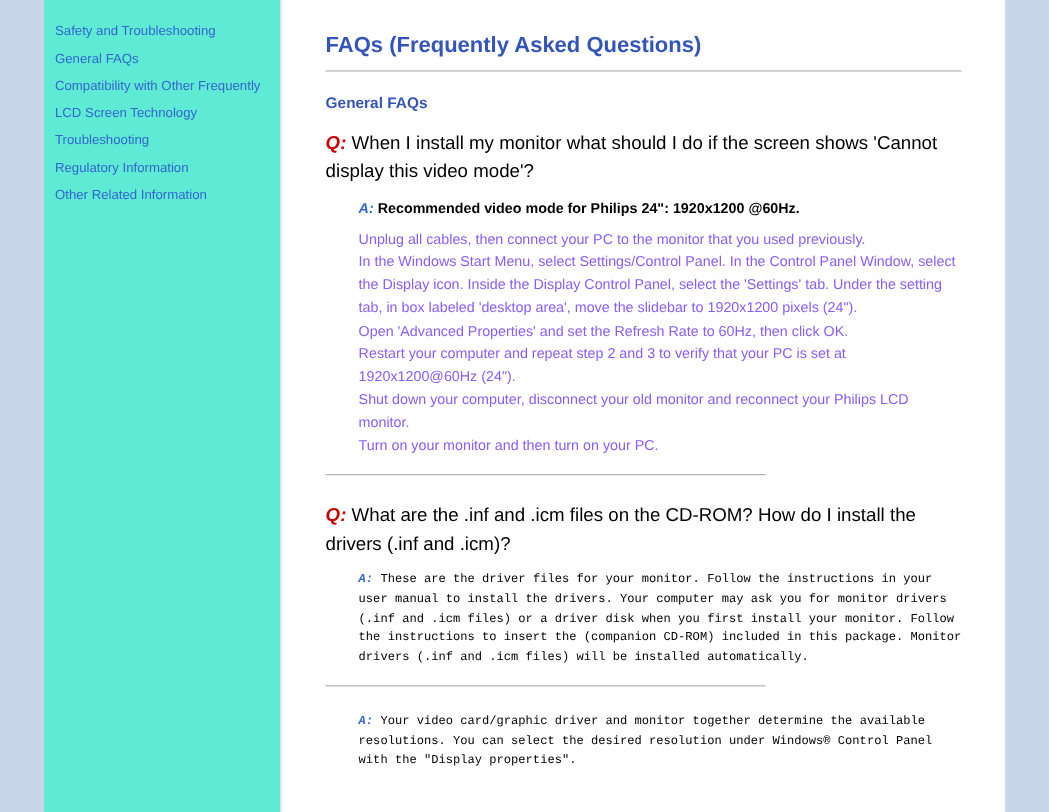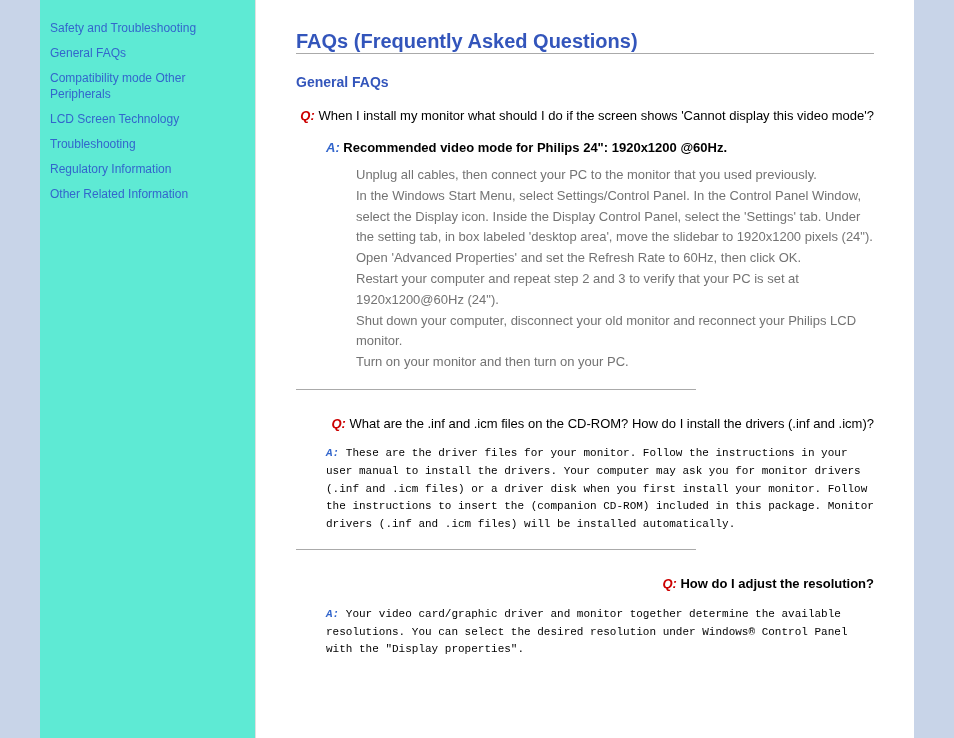--- a/index.html
+++ b/index.html
@@ -44,46 +44,45 @@
     .right-bar {
       width: 40px;
       background: #c8d4e8;
       flex-shrink: 0;
     }
 
     .page-title {
       color: #3355bb;
       font-size: 20px;
       font-weight: bold;
-      margin-bottom: 0;
+      margin-bottom: 11px;
     }
 
     .title-divider {
       border: none;
       border-top: 1px solid #aaaaaa;
       margin-bottom: 20px;
     }
 
     .section-heading {
       color: #3355bb;
       font-size: 14px;
       font-weight: bold;
       margin-bottom: 16px;
     }
 
     .question-block {
       margin-bottom: 24px;
     }
 
     .question-text {
-      font-size: 13px;
+      font-size: 17px;
       color: #000000;
       margin-bottom: 12px;
       line-height: 1.5;
-      text-align: right;
     }
 
     .question-text .q-label {
       color: #cc0000;
       font-weight: bold;
       font-style: italic;
     }
 
     .answer-block {
       margin-left: 30px;
@@ -96,24 +95,23 @@
       font-style: italic;
     }
 
     .answer-main {
       font-size: 13px;
       line-height: 1.5;
       color: #000;
     }
 
     .answer-detail {
-      margin-left: 30px;
       font-size: 13px;
       line-height: 1.6;
-      color: #737373;
+      color: #8b5cf6;
       margin-top: 8px;
     }
 
     .answer-divider {
       border: none;
       border-top: 1px solid #aaaaaa;
       margin: 16px 0;
       width: 400px;
     }
 
@@ -126,21 +124,21 @@
     }
   </style>
 </head>
 <body>
 
 <div class="left-bar"></div>
 
 <div class="sidebar">
   <a href="#">Safety and Troubleshooting</a>
   <a href="#">General FAQs</a>
-  <a href="#">Compatibility mode Other Peripherals</a>
+  <a href="#">Compatibility with Other Frequently</a>
   <a href="#">LCD Screen Technology</a>
   <a href="#">Troubleshooting</a>
   <a href="#">Regulatory Information</a>
   <a href="#">Other Related Information</a>
 </div>
 
 <div class="main-content">
   <h1 class="page-title">FAQs (Frequently Asked Questions)</h1>
   <hr class="title-divider">
 
@@ -172,23 +170,20 @@
     </p>
     <div class="answer-block">
       <p class="answer-text-block">
         <span class="answer-label">A:</span> <span>These are the driver files for your monitor. Follow the instructions in your user manual to install the drivers. Your computer may ask you for monitor drivers (.inf and .icm files) or a driver disk when you first install your monitor. Follow the instructions to insert the (companion CD-ROM) included in this package. Monitor drivers (.inf and .icm files) will be installed automatically.</span>
       </p>
     </div>
     <hr class="answer-divider">
   </div>
 
   <div class="question-block">
-    <p class="question-text">
-      <span class="q-label">Q:</span><strong> How do I adjust the resolution?</strong>
-    </p>
     <div class="answer-block">
       <p class="answer-text-block">
         <span class="answer-label">A:</span> <span>Your video card/graphic driver and monitor together determine the available resolutions. You can select the desired resolution under Windows® Control Panel with the "Display properties".</span>
       </p>
     </div>
   </div>
 </div>
 
 <div class="right-bar"></div>
 

